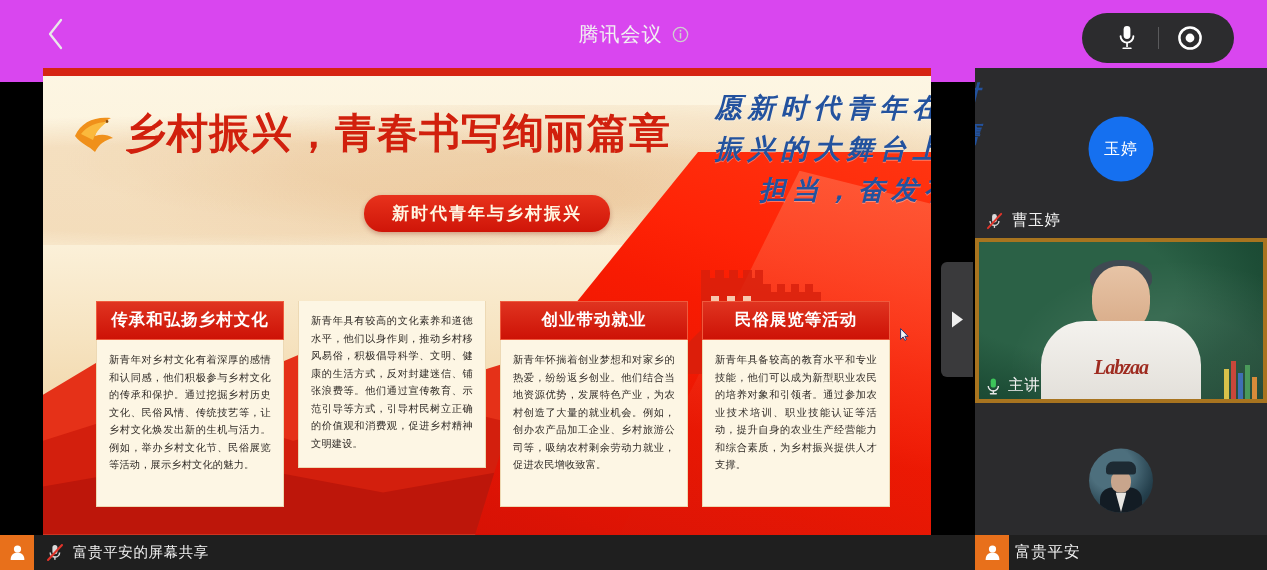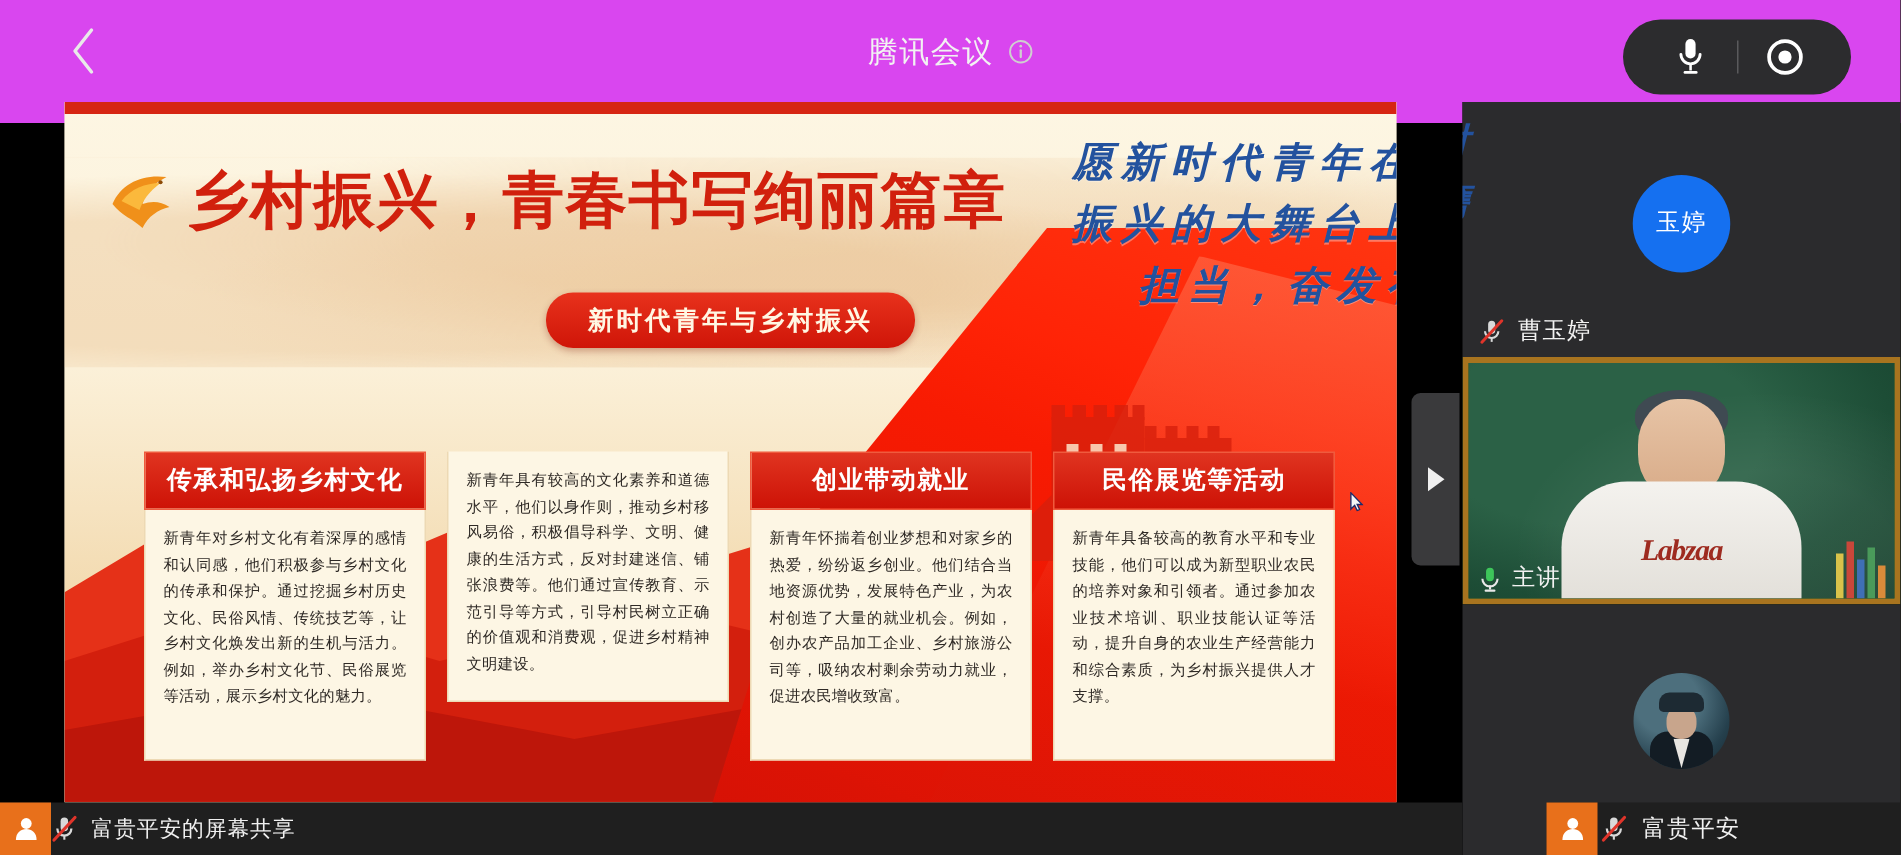--- a/index.html
+++ b/index.html
@@ -127,21 +127,21 @@
 
   
   .share-bar {
     position:absolute; left:0; bottom:0; width:975px; height:35px;
     background:#1f1f1f; display:flex; align-items:center;
   }
   .user-badge {
     width:34px; height:35px; background:#e8701b;
     display:flex; align-items:center; justify-content:center; flex:none;
   }
-  .share-label-wrap { display:flex; align-items:center; gap:7px; }
+  .share-label-wrap { display:flex; align-items:center; gap:7px; padding-left:12px; }
   .share-label { color:#f0f0f0; font-size:14.5px; letter-spacing:.6px; }
 
   
   .taskbar {
     position:absolute; left:43px; bottom:0; width:888px; height:34px;
     background:rgba(222,214,206,.93);
     display:flex; align-items:center; overflow:hidden;
     border-top:2px solid #b3311c;
   }
   .tb-left { display:flex; align-items:center; gap:9px; padding-left:211px; }
@@ -234,22 +234,22 @@
   }
   .pa-shirt {
     position:absolute; left:50%; bottom:0; transform:translateX(-50%);
     width:11px; height:20px; background:#e8e6e2; clip-path:polygon(0 0,100% 0,50% 100%);
   }
   .badge-small {
     position:absolute; left:0; bottom:0; width:34px; height:35px; background:#e8701b;
     display:flex; align-items:center; justify-content:center;
   }
   .bottom-name-bar {
-    position:absolute; right:0; bottom:0; width:236px; height:35px; background:#1f1f1f;
-    display:flex; align-items:center;padding-left:24px;
+    position:absolute; right:0; bottom:0; width:292px; height:35px; background:#1f1f1f;
+    display:flex; align-items:center;
   }
   .bn-wrap { display:flex; align-items:center; gap:8px; padding-left:12px; }
   .bn-name { color:#f2f2f2; font-size:15.5px; letter-spacing:.8px; }
   .calli-bleed {
     position:absolute; left:-22px; top:8px; width:70px;
     font-family:"Liberation Serif","DejaVu Serif",serif;
     color:#23529e; font-size:26px; line-height:1.55; font-weight:bold; font-style:italic;
   }
 </style>
 </head>

